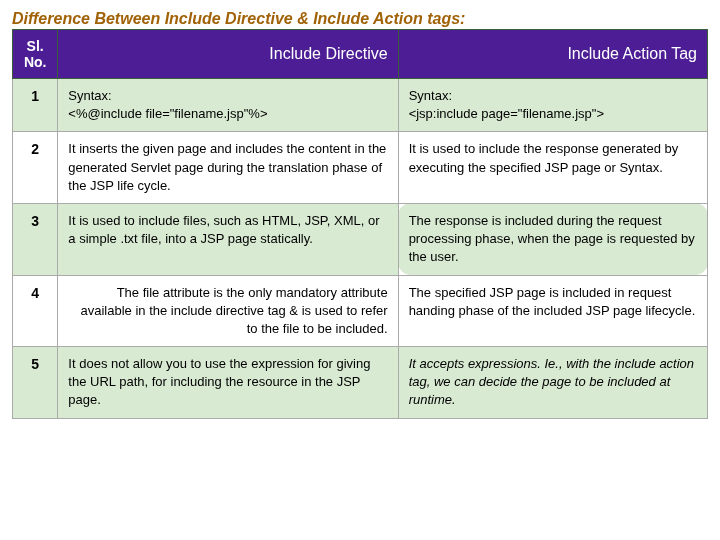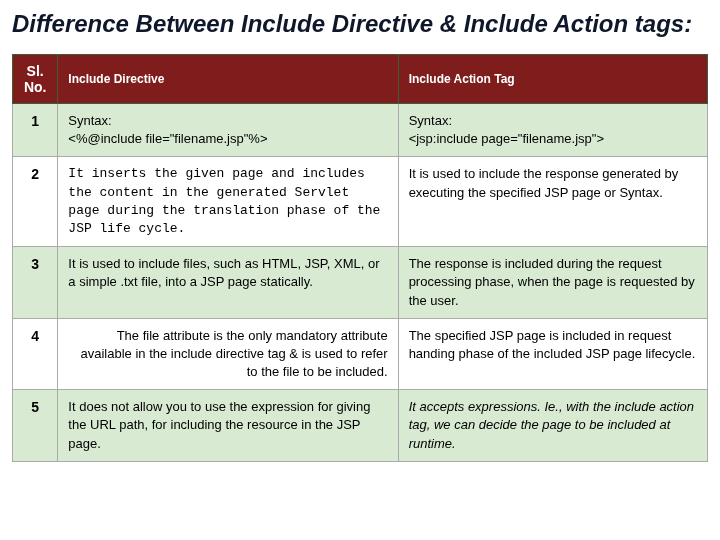--- a/index.html
+++ b/index.html
@@ -12,42 +12,42 @@
       width: 720px;
       height: 540px;
       background: #ffffff;
       font-family: Arial, sans-serif;
       font-size: 13px;
       padding: 10px 12px;
       overflow: hidden;
     }
 
     h1 {
-      color: #0f172a;
-      font-size: 24px;
+      color: #a16207;
+      font-size: 16px;
       font-weight: bold;
-      margin-bottom: 16px;
+      margin-bottom: 1px;
       font-style: italic;
     }
 
     table {
       width: 100%;
       border-collapse: collapse;
     }
 
     thead tr {
-      background-color: #7f1d1d;
+      background-color: #4c1d95;
       color: #ffffff;
     }
 
     thead th {
       padding: 8px 10px;
-      text-align: left;
-      font-weight: bold;
-      font-size: 12px;
+      text-align: right;
+      font-weight: normal;
+      font-size: 16px;
       border: 1px solid #3a5e3a;
     }
 
     tbody tr:nth-child(odd) {
       background-color: #d9ead3;
     }
 
     tbody tr:nth-child(even) {
       background-color: #ffffff;
     }
@@ -90,27 +90,27 @@
   <tbody id="table-body">
   <tr>
         <td class="col-sl">1</td>
         <td class="col-directive" style="white-space: pre-wrap;">Syntax:
 &lt;%@include file="filename.jsp"%&gt;</td>
         <td class="col-action" style="white-space: pre-wrap;">Syntax:
 &lt;jsp:include page="filename.jsp"&gt;</td>
       </tr>
       <tr>
         <td class="col-sl">2</td>
-        <td class="col-directive" style="white-space: pre-wrap; font-family: Liberation Mono, monospace;">It inserts the given page and includes the content in the generated Servlet page during the translation phase of the JSP life cycle.</td>
+        <td class="col-directive" style="white-space: pre-wrap;">It inserts the given page and includes the content in the generated Servlet page during the translation phase of the JSP life cycle.</td>
         <td class="col-action" style="white-space: pre-wrap;">It is used to include the response generated by executing the specified JSP page or Syntax.</td>
       </tr>
       <tr>
         <td class="col-sl">3</td>
         <td class="col-directive" style="white-space: pre-wrap;">It is used to include files, such as HTML, JSP, XML, or a simple .txt file, into a JSP page statically.</td>
-        <td class="col-action" style="white-space: pre-wrap;">The response is included during the request processing phase, when the page is requested by the user.</td>
+        <td class="col-action" style="white-space: pre-wrap; border-radius: 13px;">The response is included during the request processing phase, when the page is requested by the user.</td>
       </tr>
       <tr>
         <td class="col-sl">4</td>
         <td class="col-directive" style="white-space: pre-wrap; text-align: right;">The file attribute is the only mandatory attribute available in the include directive tag &amp; is used to refer to the file to be included.</td>
         <td class="col-action" style="white-space: pre-wrap;">The specified JSP page is included in request handing phase of the included JSP page lifecycle.</td>
       </tr>
       <tr>
         <td class="col-sl">5</td>
         <td class="col-directive" style="white-space: pre-wrap;">It does not allow you to use the expression for giving the URL path, for including the resource in the JSP page.</td>
         <td class="col-action" style="white-space: pre-wrap; font-style: italic;">It accepts expressions. Ie., with the include action tag, we can decide the page to be included at runtime.</td>

